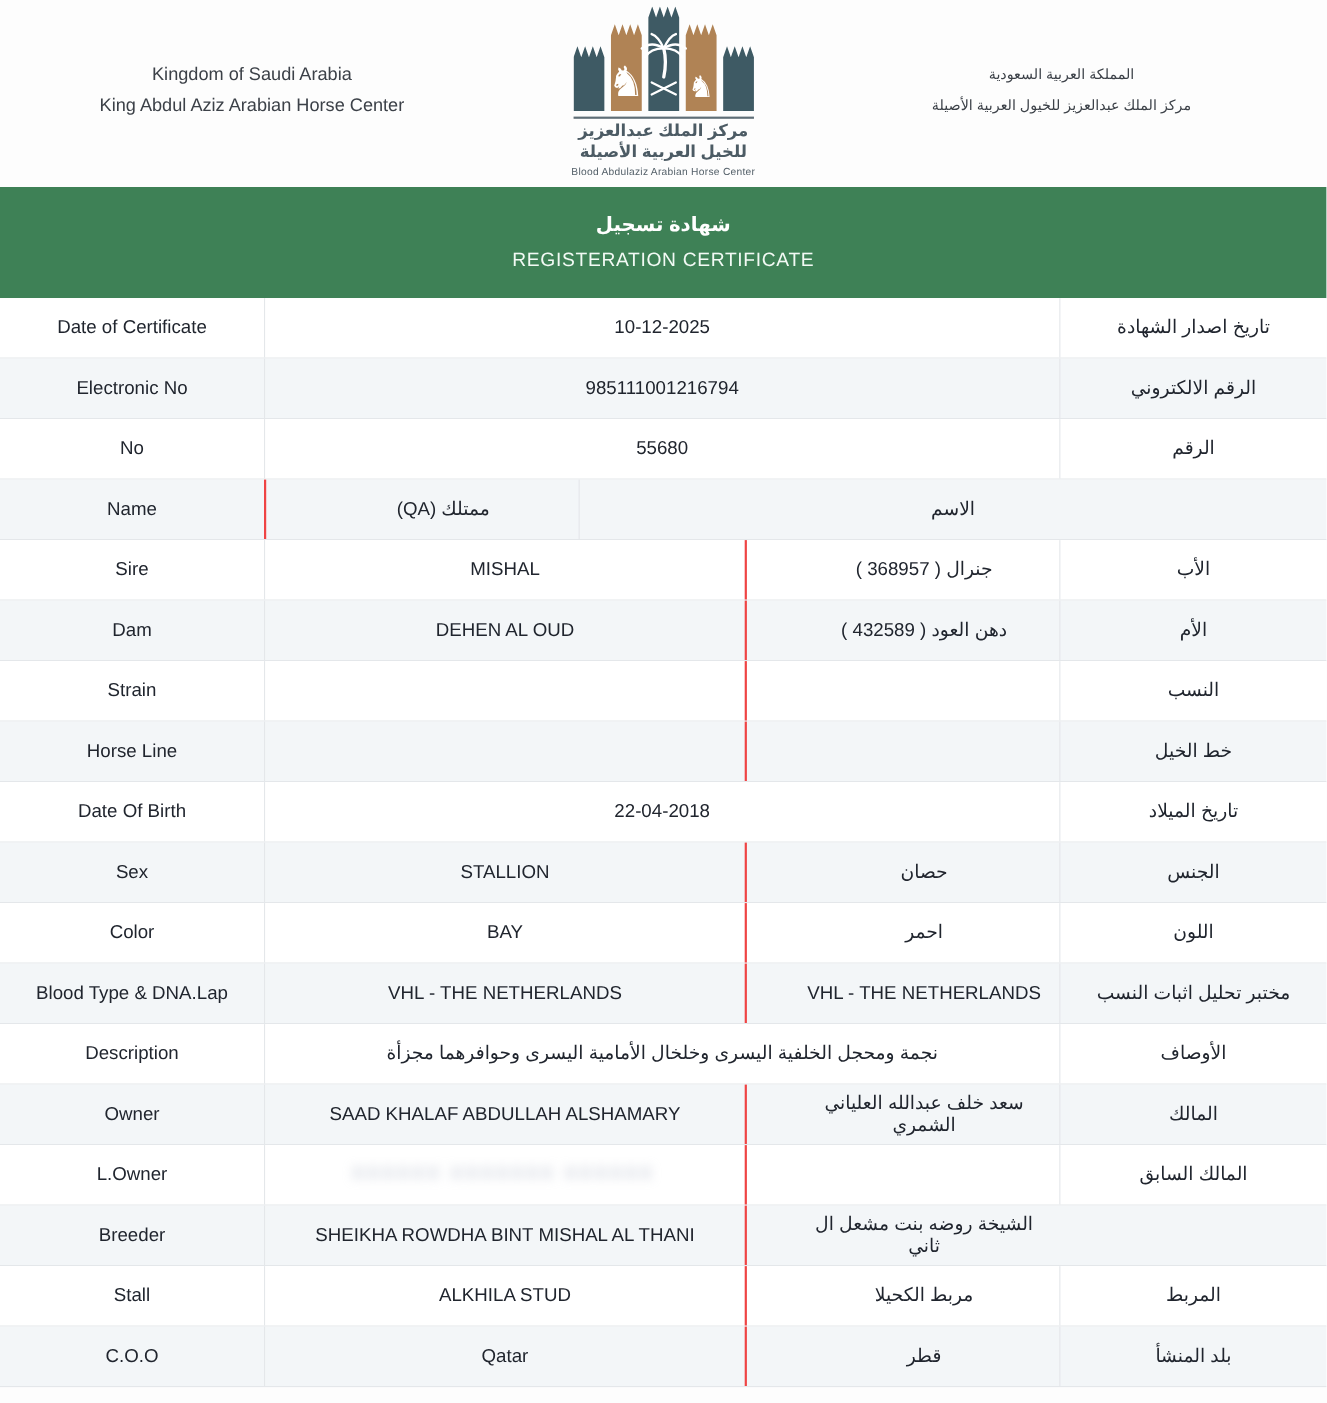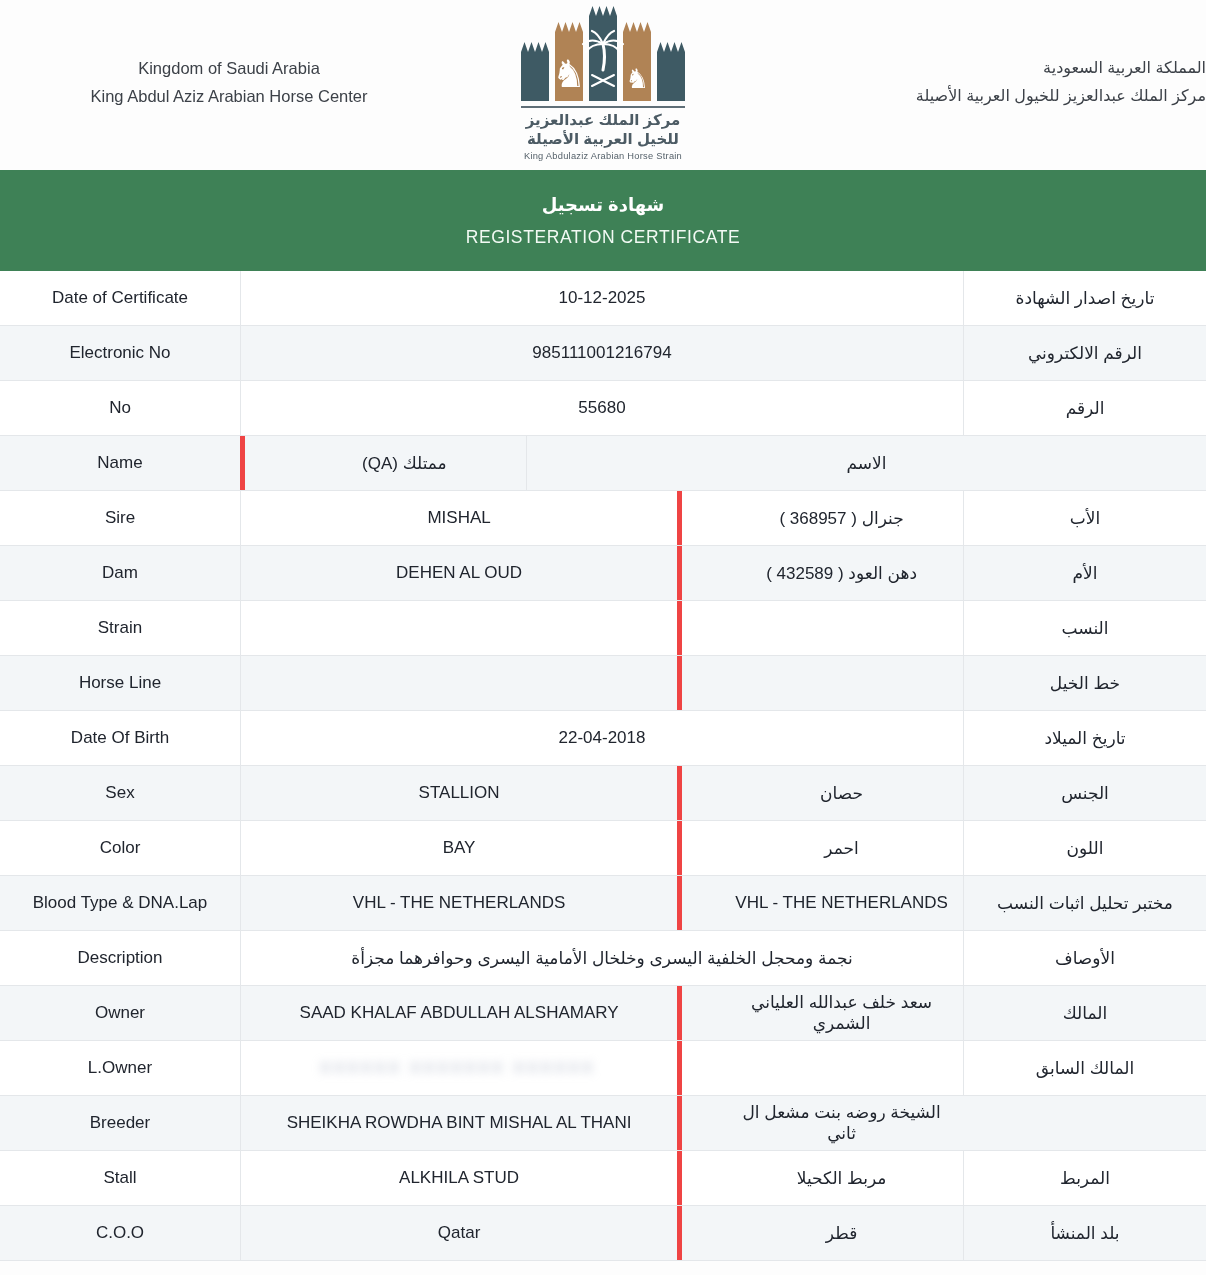--- a/index.html
+++ b/index.html
@@ -12,21 +12,21 @@
     overflow:hidden;
   }
 
   
   .header { position:relative; height:170px; width:100%; background:#fdfdfd; }
   .org-left, .org-right {
     position:absolute; top:54px; width:458px;
     text-align:center; font-size:16.5px; line-height:28px; color:#3c4148;
   }
   .org-left { left:0; }
-  .org-right { right:0; direction:rtl; font-size:16px;text-align:right; }
+  .org-right { right:12px; direction:rtl; font-size:13px; }
 
   .logo { position:absolute; left:50%; top:6px; transform:translateX(-50%);
           display:flex; flex-direction:column; align-items:center; }
   .logo-rule { width:164px; height:2px; background:#5f6e77; margin-top:5px; }
   .logo-ar { margin-top:3px; direction:rtl; text-align:center; color:#4c5b64;
              font-size:15px; font-weight:bold; line-height:18.5px; }
   .logo-en { margin-top:3px; font-size:9.3px; color:#55616a; letter-spacing:.25px; }
 
   
   .banner { height:101px; background:#3e8156; display:flex; flex-direction:column;
@@ -35,21 +35,21 @@
   .banner-en { color:#f2faf4; font-size:17.5px; font-weight:normal; letter-spacing:.6px; }
 
   
   .cert-table { width:100%; }
   .row { display:flex; height:55px; border-bottom:1px solid #e4e7ea; background:#fff; }
   .row:nth-child(even) { background:#f3f6f8; }
   .cell { display:flex; align-items:center; justify-content:center;
           font-size:17px; text-align:center; padding:0 10px; color:#20252e; }
   .c1 { width:19.9%; }
   .c2 { width:36.25%; border-left:1px solid #e4e7ea; position:relative; }
-  .c3 { width:23.7%;  border-left:5px solid #ef4444; direction:rtl;padding-left:48px; }
+  .c3 { width:23.7%;  border-left:2px solid #ef4444; direction:rtl;padding-left:48px; }
   .c4 { flex:1;       border-left:1px solid #e4e7ea; direction:rtl; font-size:17px; }
   .c2.span2 { width:59.95%; }
   .smudge { position:absolute; left:18%; top:50%; transform:translateY(-58%);
             filter:blur(5px); opacity:.5; color:#aab2c4; font-size:21px;
             font-weight:bold; letter-spacing:2px; white-space:nowrap; }
 </style>
 </head>
 <body>
 
 <div class="header">
@@ -81,21 +81,21 @@
         <path d="M71 80 L93 69 M71 69 L93 80" stroke-width="2"></path>
       </g>
 
       <text x="116" y="82" font-size="27" fill="#ffffff" text-anchor="middle">♞</text>
     </svg>
     <div class="logo-rule"></div>
     <div class="logo-ar">
       <div>مركز الملك عبدالعزيز</div>
       <div>للخيل العربية الأصيلة</div>
     </div>
-    <div class="logo-en">King Abdulaziz Arabian Horse Strain</div>
+    <div class="logo-en">Blood Abdulaziz Arabian Horse Center</div>
   </div>
 
   <div class="org-right">
     <div>المملكة العربية السعودية</div>
     <div>مركز الملك عبدالعزيز للخيول العربية الأصيلة</div>
   </div>
 </div>
 
 <div class="banner">
   <div class="banner-ar">شهادة تسجيل</div>

